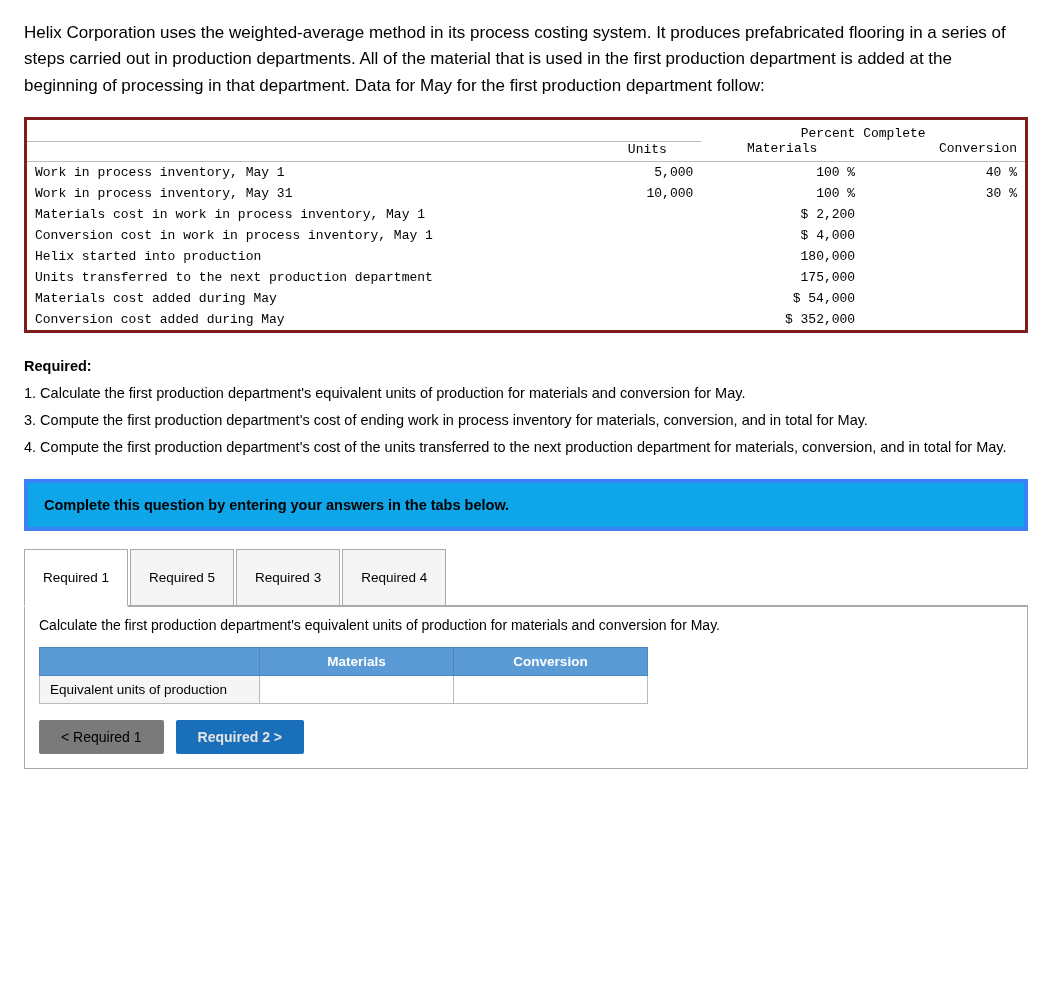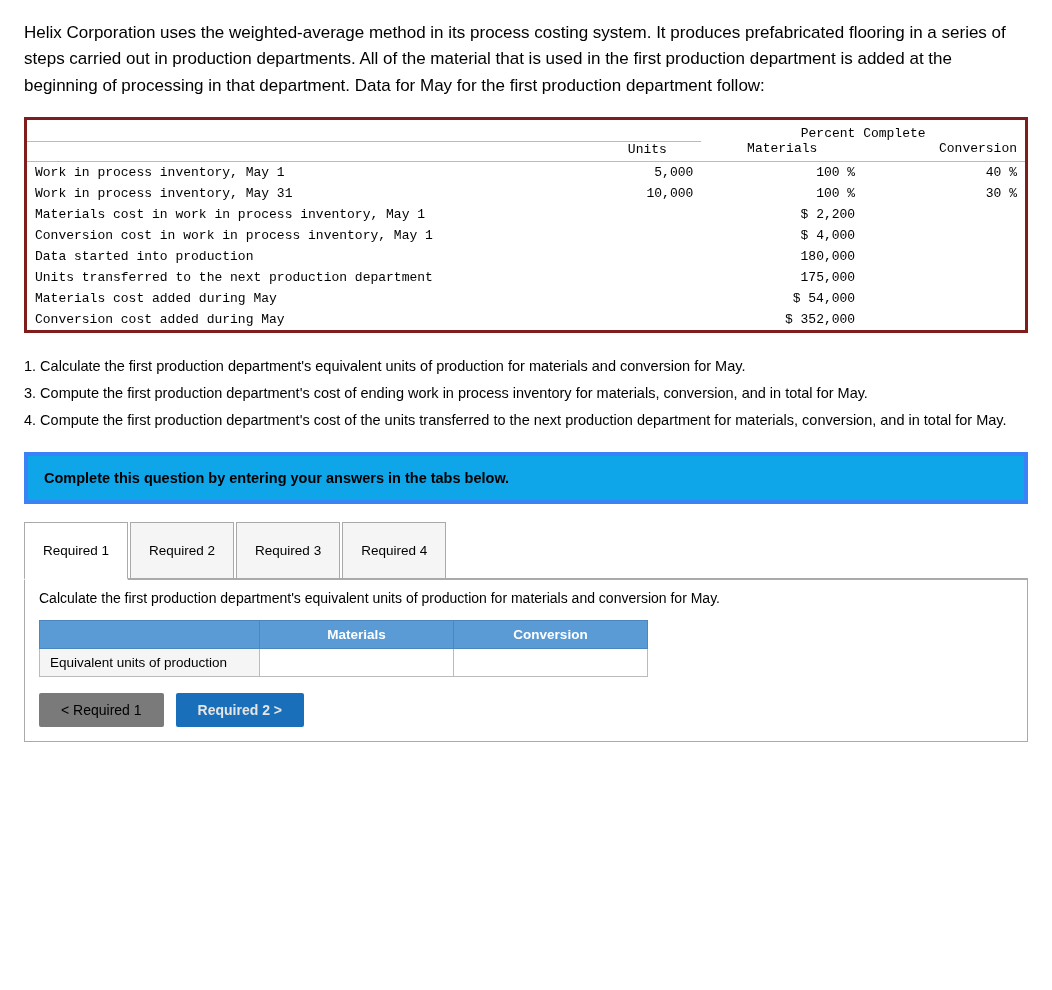--- a/index.html
+++ b/index.html
@@ -223,21 +223,21 @@
           <td class="materials-col">$ 2,200</td>
           <td class="conversion-col"></td>
         </tr>
         <tr>
           <td class="label-col">Conversion cost in work in process inventory, May 1</td>
           <td class="units-col"></td>
           <td class="materials-col">$ 4,000</td>
           <td class="conversion-col"></td>
         </tr>
         <tr>
-          <td class="label-col">Data started into production</td>
+          <td class="label-col">Helix started into production</td>
           <td class="units-col"></td>
           <td class="materials-col">180,000</td>
           <td class="conversion-col"></td>
         </tr>
         <tr>
           <td class="label-col">Units transferred to the next production department</td>
           <td class="units-col"></td>
           <td class="materials-col">175,000</td>
           <td class="conversion-col"></td>
         </tr>
@@ -251,34 +251,35 @@
           <td class="label-col">Conversion cost added during May</td>
           <td class="units-col"></td>
           <td class="materials-col">$ 352,000</td>
           <td class="conversion-col"></td>
         </tr>
       </tbody>
   </table>
 </div>
 
 <div class="required-section">
+  <p><strong>Required:</strong></p>
   <div id="required-items">
       <p style="font-size: 14.5px; line-height: 1.6;">1. Calculate the first production department's equivalent units of production for materials and conversion for May.</p>
       <p style="font-size: 14.5px; line-height: 1.6;">3. Compute the first production department's cost of ending work in process inventory for materials, conversion, and in total for May.</p>
       <p style="font-size: 14.5px; line-height: 1.6;">4. Compute the first production department's cost of the units transferred to the next production department for materials, conversion, and in total for May.</p>
     </div>
 </div>
 
 <div class="complete-box">
   <span>Complete this question by entering your answers in the tabs below.</span>
 </div>
 
 <div class="tabs-row" id="tabs-row">
 <div class="tab active">Required 1</div>
-    <div class="tab">Required 2</div>
+    <div class="tab">Required 5</div>
     <div class="tab">Required 3</div>
     <div class="tab">Required 4</div>
   </div>
 
 <div class="tab-content-area">
   <p>Calculate the first production department's equivalent units of production for materials and conversion for May.</p>
 
   <div class="answer-table-wrapper">
     <table class="answer-table">
       <thead>

